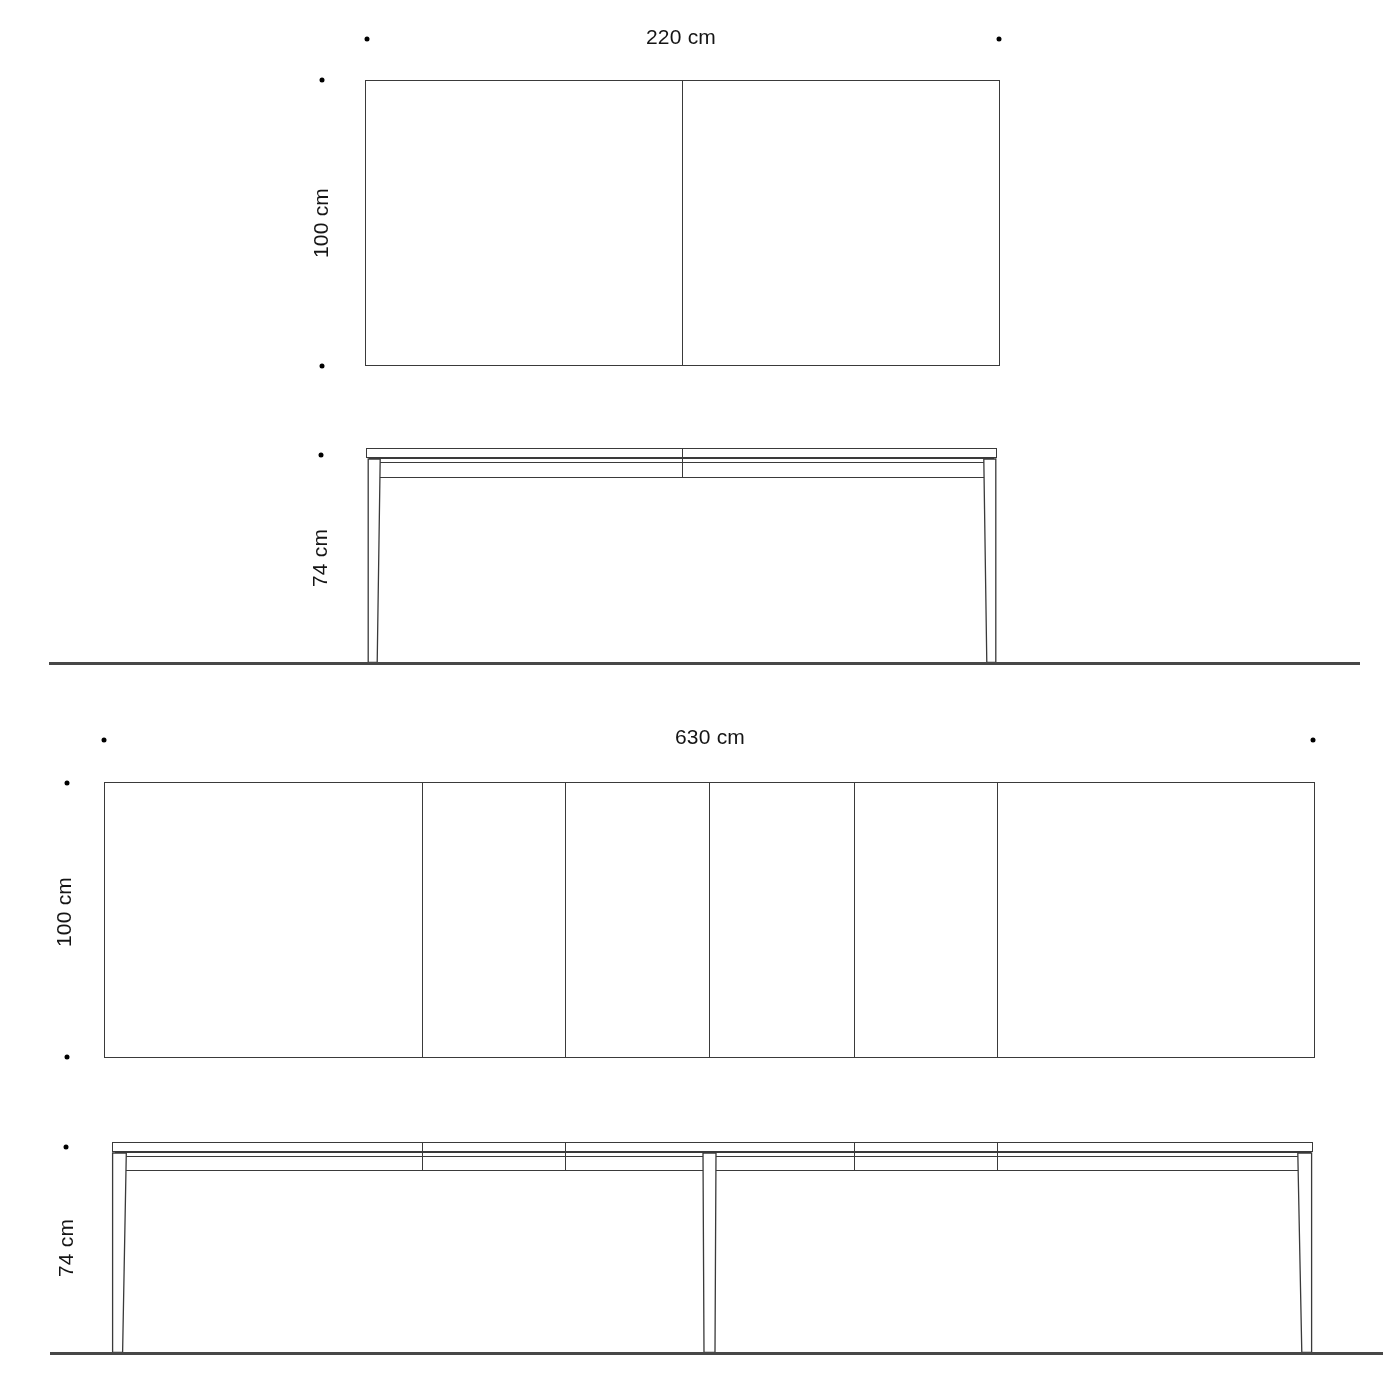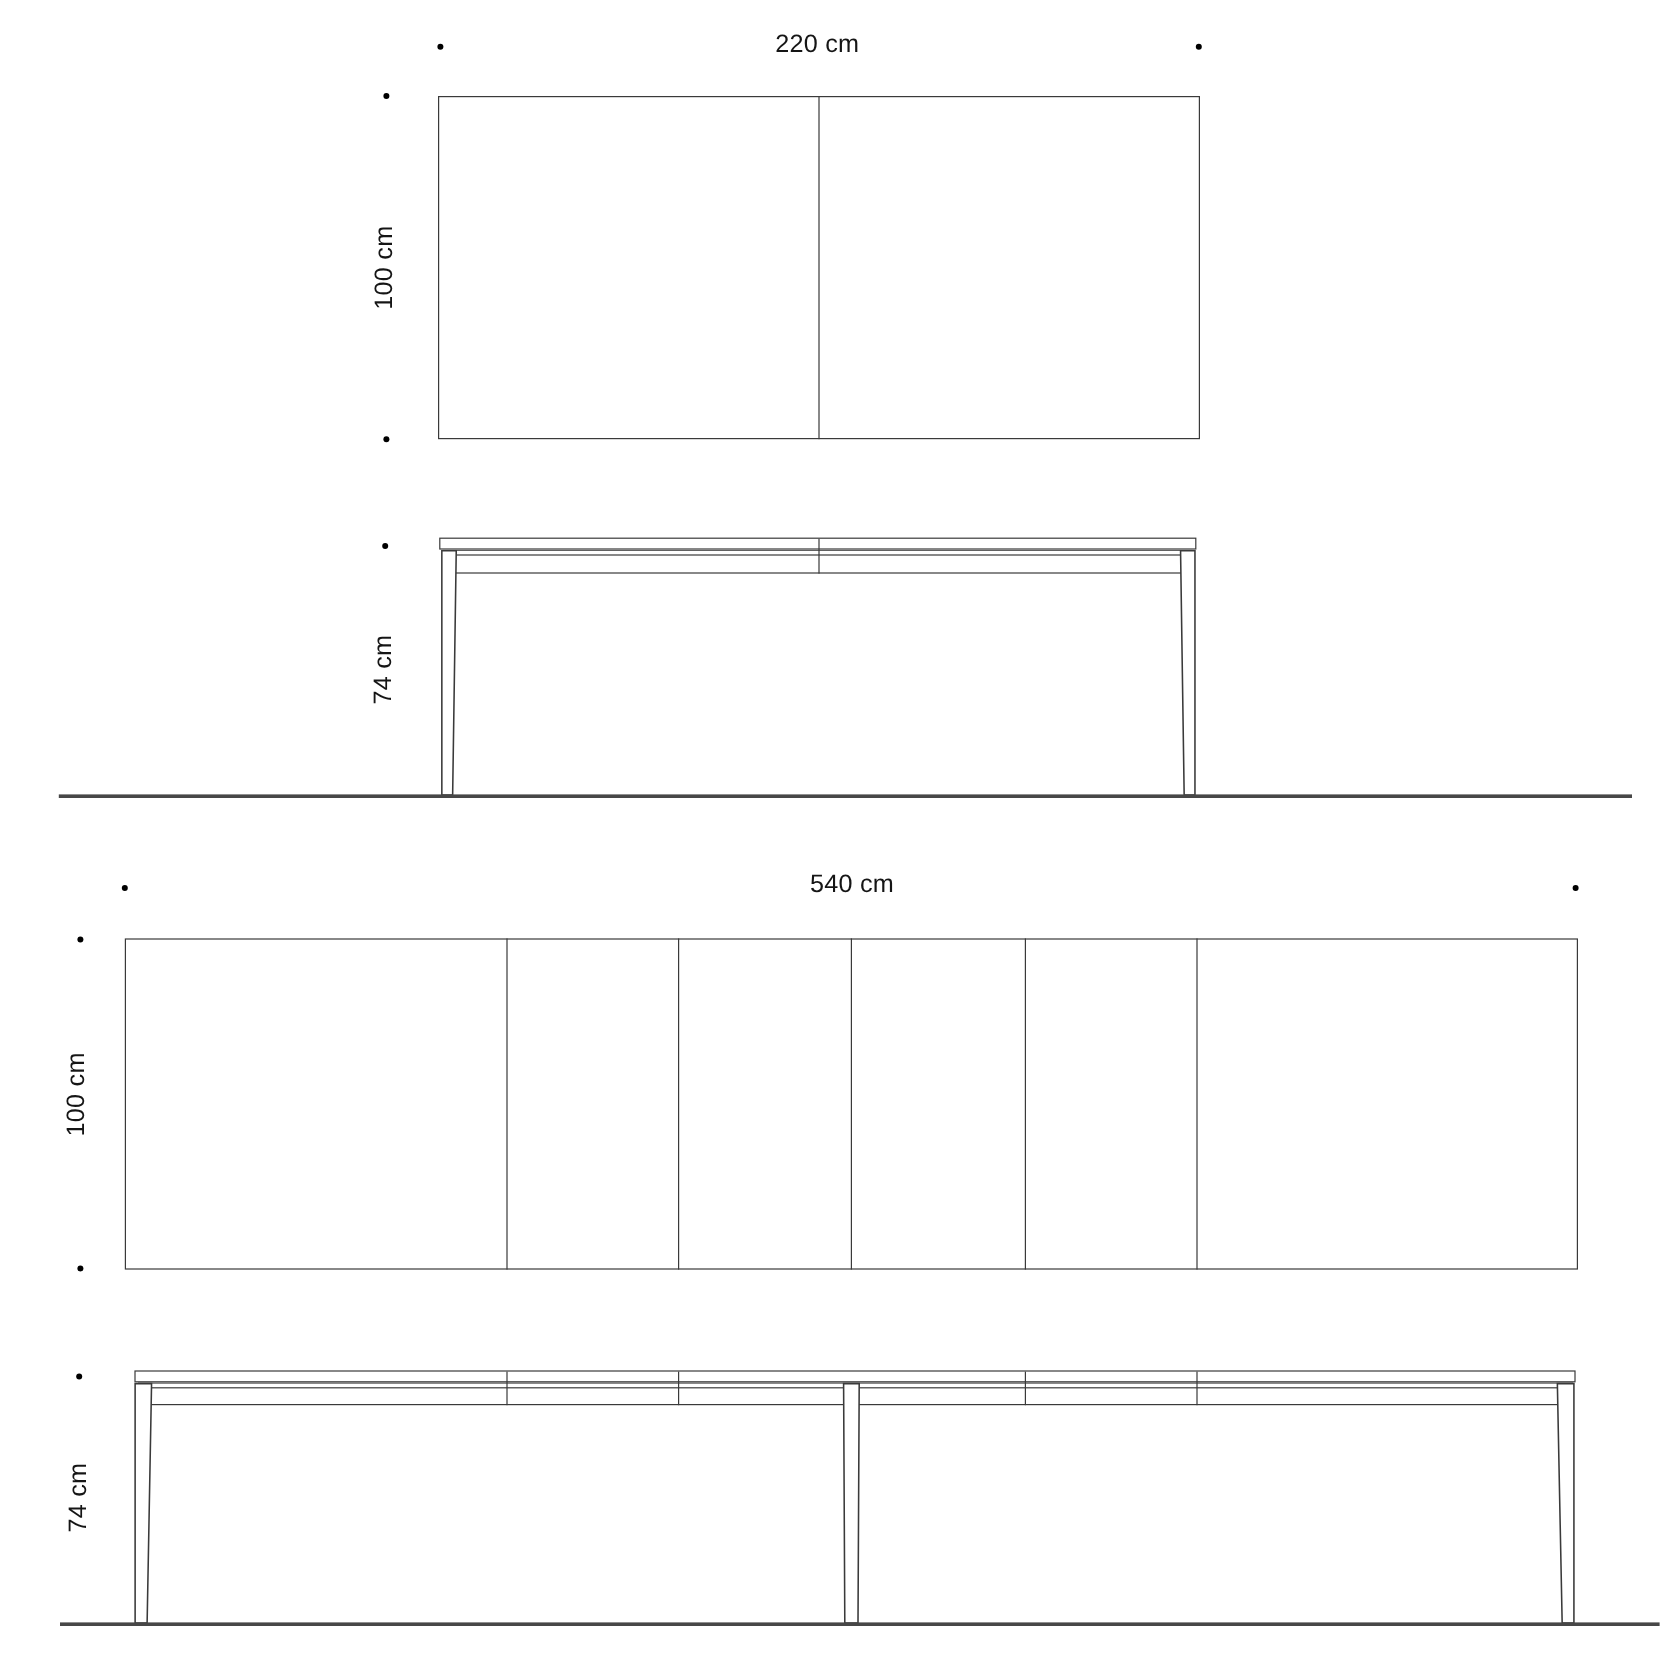--- a/index.html
+++ b/index.html
@@ -46,21 +46,21 @@
       <div class="outline" style="left:366px;top:448px;width:631px;height:10px;"></div>
       <div class="outline" style="left:369px;top:458px;width:625px;height:4.5px;"></div>
       <div class="hline" style="left:379px;top:477px;width:607px;"></div>
       <div class="vline" style="left:682px;top:449px;height:29px;"></div>
     </div>
   </div>
 
   <div>
 
     <span class="dot" style="left:104px;top:740px;"></span>
-    <div class="dim" style="left:710px;top:737px;">540 cm</div>
+    <div class="dim" style="left:710px;top:737px;">630 cm</div>
     <span class="dot" style="left:1313px;top:740px;"></span>
 
     <span class="dot" style="left:67px;top:783px;"></span>
     <div class="dim v" style="left:64px;top:912px;">100 cm</div>
     <span class="dot" style="left:67px;top:1057px;"></span>
 
     <div>
       <div class="outline" style="left:104px;top:782px;width:1211px;height:276px;"></div>
       <div class="vline" style="left:422px;top:782px;height:276px;"></div>
       <div class="vline" style="left:565px;top:782px;height:276px;"></div>

